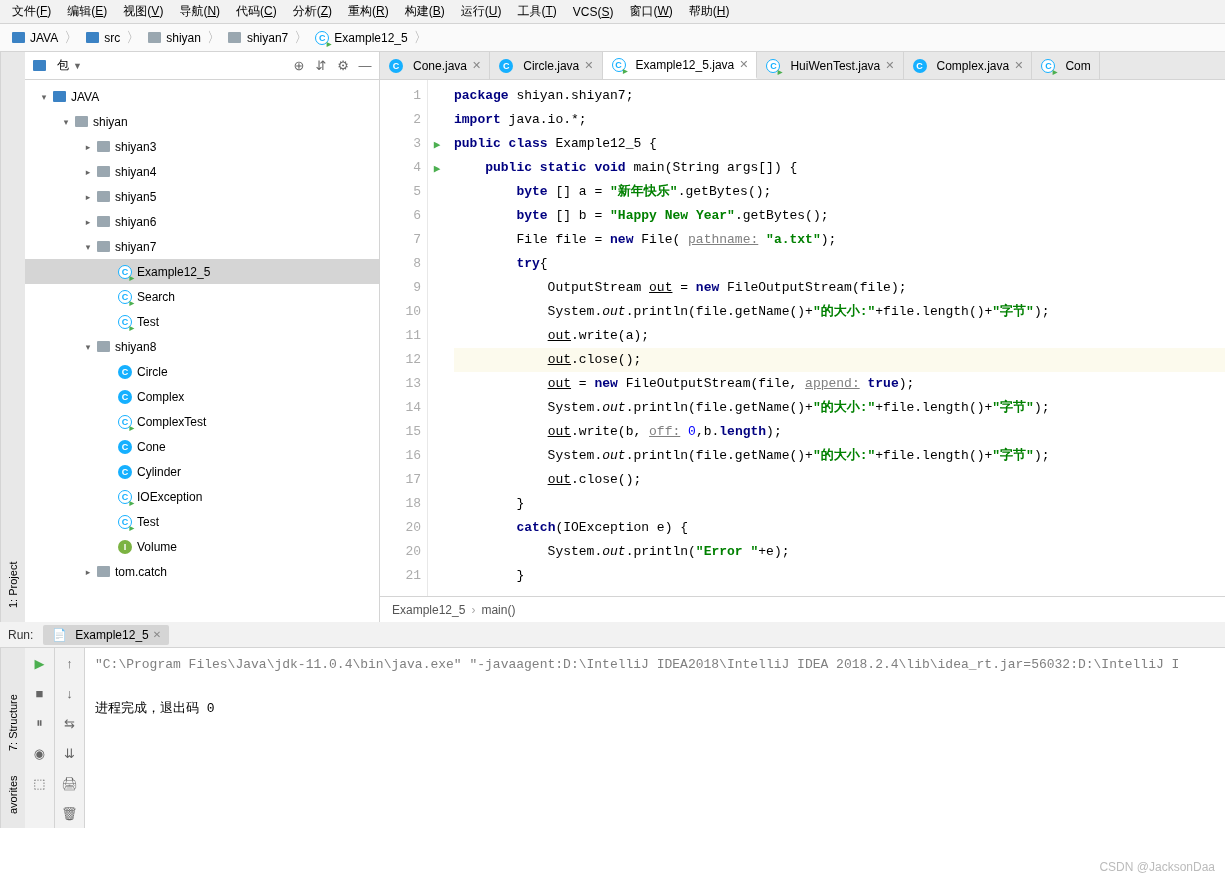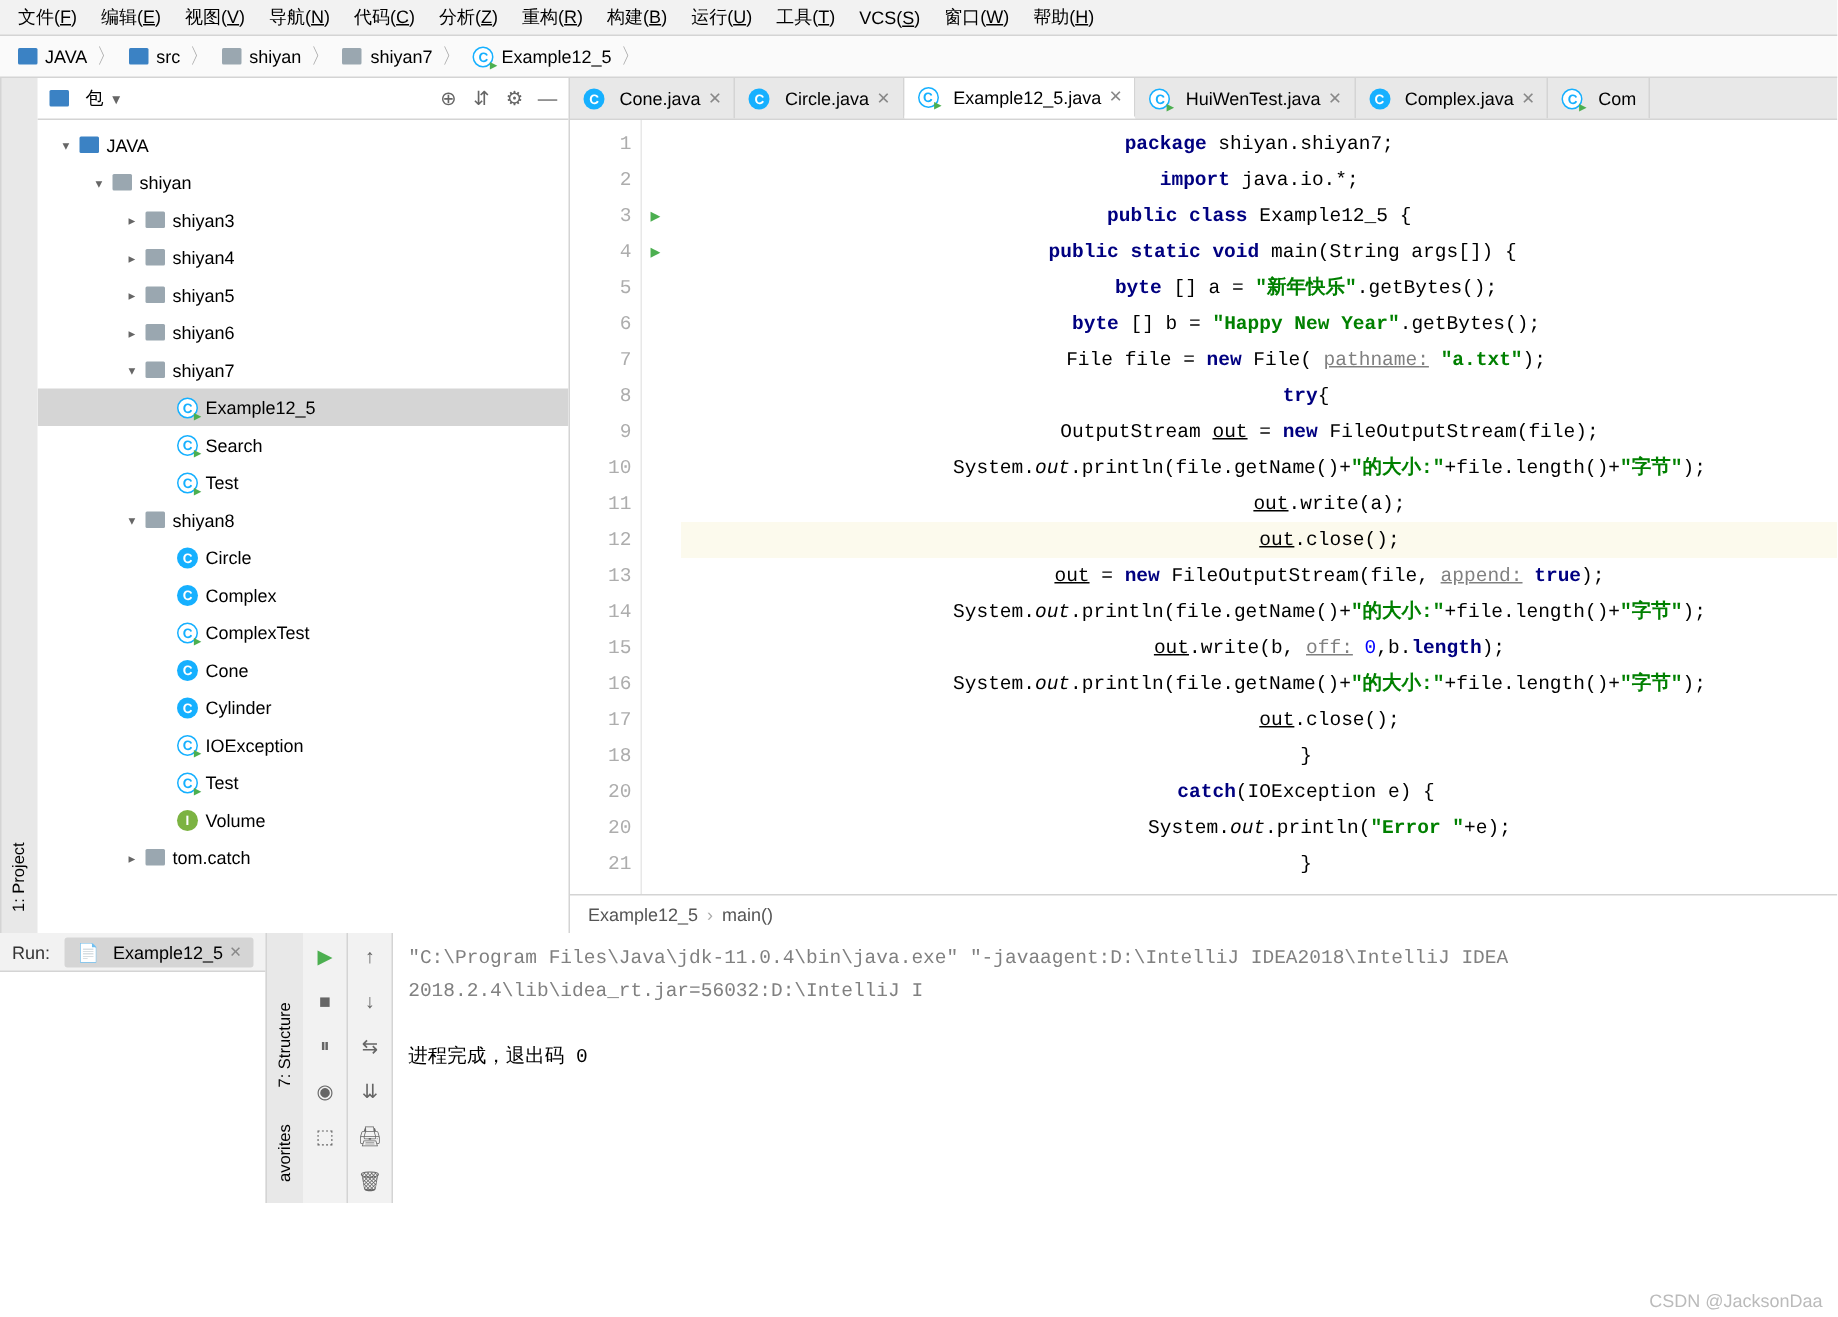--- a/index.html
+++ b/index.html
@@ -35,21 +35,21 @@
 .tabs { display: flex; height: 28px; background: #e8e8e8; border-bottom: 1px solid #d4d4d4; overflow: hidden; }
 .tab { display: flex; align-items: center; padding: 0 8px; gap: 5px; border-right: 1px solid #d4d4d4; background: #e8e8e8; cursor: default; white-space: nowrap; }
 .tab.active { background: #fff; border-bottom: 2px solid #fff; }
 .tab .close { color: #888; font-size: 11px; cursor: pointer; }
 .editor-body { flex: 1; display: flex; background: #fff; font-family: "Courier New", monospace; font-size: 13px; overflow: hidden; }
 .gutter { width: 48px; text-align: right; color: #adadad; padding: 4px 6px 4px 0; border-right: 1px solid #e8e8e8; line-height: 24px; }
 .gutter div { height: 24px; }
 .gutter-icons { width: 18px; padding-top: 4px; }
 .gutter-icons div { height: 24px; display: flex; align-items: center; justify-content: center; }
 .run-gutter { color: #4caf50; font-size: 11px; }
-.code { flex: 1; padding: 4px 0 4px 8px; line-height: 24px; white-space: pre; text-align: center; }
+.code { flex: 1; padding: 4px 0 4px 8px; line-height: 24px; white-space: pre; }
 .code .line { height: 24px; }
 .code .hl-line { background: #fcfaed; }
 .kw { color: #000080; font-weight: bold; }
 .str { color: #008000; font-weight: bold; }
 .num { color: #0000ff; }
 .param { color: #808080; text-decoration: underline; }
 .underline { text-decoration: underline; }
 .ital { font-style: italic; }
 .editor-footer { height: 26px; border-top: 1px solid #d4d4d4; display: flex; align-items: center; padding: 0 12px; color: #555; font-size: 12px; }
 .editor-footer .sep { padding: 0 6px; color: #aaa; }
@@ -58,21 +58,21 @@
 .run-tab { display: flex; align-items: center; gap: 4px; padding: 2px 8px; background: #d5d5d5; border-radius: 2px; }
 .run-tab .close { color: #888; font-size: 10px; }
 .run-body { display: flex; flex: 1; }
 .run-toolbar { width: 30px; display: flex; flex-direction: column; align-items: center; padding: 6px 0; gap: 12px; border-right: 1px solid #d4d4d4; background: #f2f2f2; }
 .run-toolbar div { width: 18px; height: 18px; display: flex; align-items: center; justify-content: center; color: #666; cursor: pointer; font-size: 13px; }
 .run-toolbar2 { width: 30px; display: flex; flex-direction: column; align-items: center; padding: 6px 0; gap: 12px; border-right: 1px solid #d4d4d4; background: #f2f2f2; }
 .run-toolbar2 div { width: 18px; height: 18px; display: flex; align-items: center; justify-content: center; color: #666; cursor: pointer; font-size: 13px; }
 .console { flex: 1; padding: 6px 10px; font-family: "Courier New", monospace; font-size: 13px; line-height: 22px; overflow: hidden; }
 .console .cmd { color: #808080; }
 .watermark { position: absolute; right: 10px; bottom: 4px; color: #bbb; font-size: 12px; }
-.run-wrapper { display: flex; }
+.run-wrapper { display: flex; flex-direction: column; }
 .bottom-sidebar { width: 25px; background: #e8e8e8; border-right: 1px solid #d4d4d4; writing-mode: vertical-lr; transform: rotate(180deg); display: flex; align-items: center; padding: 8px 0; gap: 12px; font-size: 11px; }
 .bottom-sidebar span { padding: 6px 2px; }
 </style>
 </head>
 <body>
 
 <div class="menubar" id="menubar">
     <span>文件(<u>F</u>)</span>
     <span>编辑(<u>E</u>)</span>
     <span>视图(<u>V</u>)</span>

